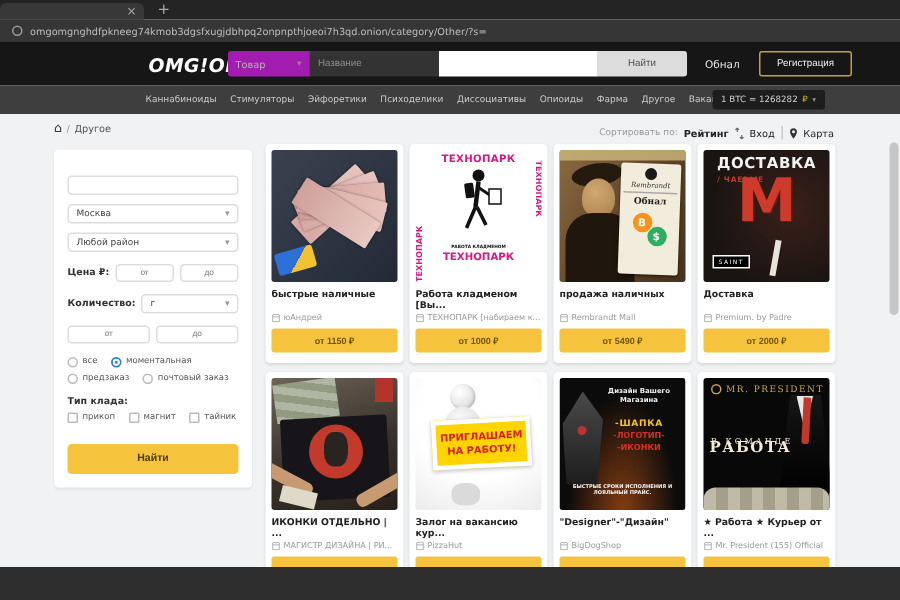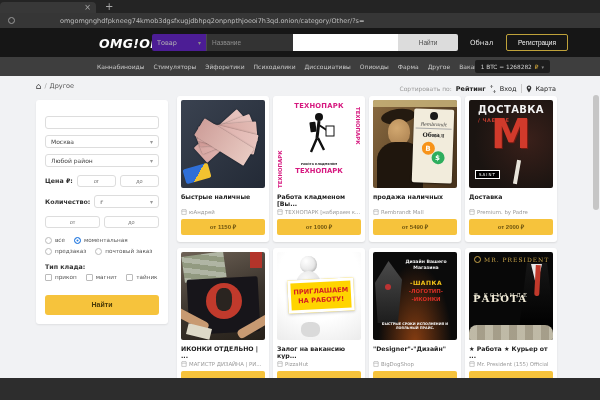--- a/index.html
+++ b/index.html
@@ -7,27 +7,27 @@
   body{font-family:"DejaVu Sans",sans-serif;background:#000;}
   .stage{position:relative;width:600px;height:400px;overflow:hidden;background:#f1f2f4;}
 
   
   .chrome-tabs{position:absolute;top:0;left:0;width:600px;height:13px;background:#242424;}
   .tab{position:absolute;left:0;top:2px;width:96px;height:11px;background:#383838;border-radius:4px 4px 0 0;}
   .tab-close{position:absolute;right:5px;top:0;color:#a8a8a8;font-size:8px;line-height:11px;}
   .new-tab{position:absolute;left:105px;top:0;color:#a8a8a8;font-size:10px;line-height:13px;}
   .chrome-url{position:absolute;top:13px;left:0;width:600px;height:15px;background:#363636;display:flex;align-items:center;padding:0 8px;gap:5px;}
   .site-info{width:7px;height:7px;border:1px solid #9a9a9a;border-radius:50%;flex:none;}
-  .url{color:#bdbdbd;font-size:6.5px;white-space:nowrap;overflow:hidden;margin-left:40px;}
+  .url{color:#bdbdbd;font-size:6.5px;white-space:nowrap;overflow:hidden;}
 
   
   .site-header{position:absolute;top:28px;left:0;width:600px;height:29px;background:#161616;}
   .logo{position:absolute;left:99px;top:8px;color:#fff;font-size:12.5px;font-weight:800;font-style:italic;letter-spacing:.3px;}
   .search{position:absolute;left:152px;top:6px;display:flex;height:17px;}
-  .search-cat{width:54px;background:#4c1d95;color:#b5b5b5;font-size:6.5px;display:flex;align-items:center;justify-content:space-between;padding:0 5px;border-radius:2px 0 0 2px;}
+  .search-cat{width:54px;background:#a21caf;color:#b5b5b5;font-size:6.5px;display:flex;align-items:center;justify-content:space-between;padding:0 5px;border-radius:2px 0 0 2px;}
   .search-cat::after{content:"▾";color:#8a8a8a;font-size:6px;}
   .search-input{width:192px;height:17px;border:none;outline:none;border-left:1px solid #4a4a4a;background:linear-gradient(90deg,#333 0,#333 45%,#fff 45%);font-size:6.5px;padding:0 5px;color:#333;}
   .search-input::placeholder{color:#8f8f8f;}
   .search-btn{width:60px;background:#dcdcdc;border:none;color:#4e4e4e;font-size:6.5px;border-radius:0 2px 2px 0;}
   .login{position:absolute;left:470px;top:11px;color:#e3e3e3;font-size:7px;cursor:pointer;}
   .register{position:absolute;left:506px;top:6px;height:17px;padding:0 11px;background:transparent;border:1px solid #bfa23a;color:#f2f2f2;font-size:6.5px;border-radius:2px;}
 
   
   .nav{position:absolute;top:57px;left:0;width:600px;height:19px;background:#3e3e3e;display:flex;align-items:center;padding-left:97px;gap:9px;}
   .nav-item{color:#c9c9c9;font-size:6px;white-space:nowrap;cursor:pointer;}

